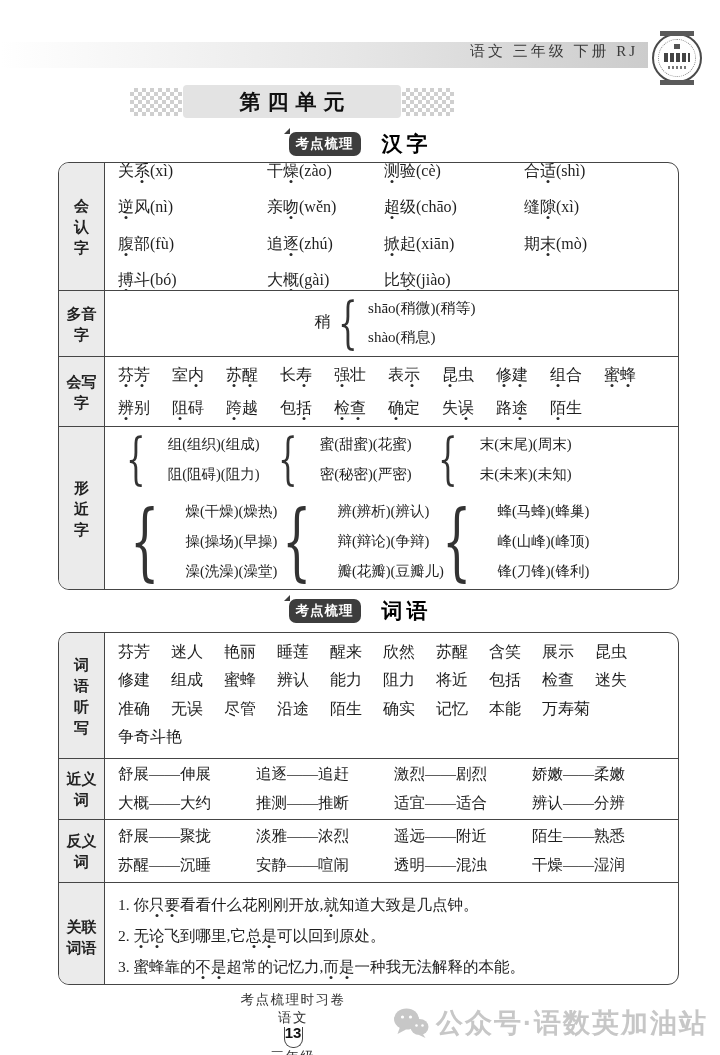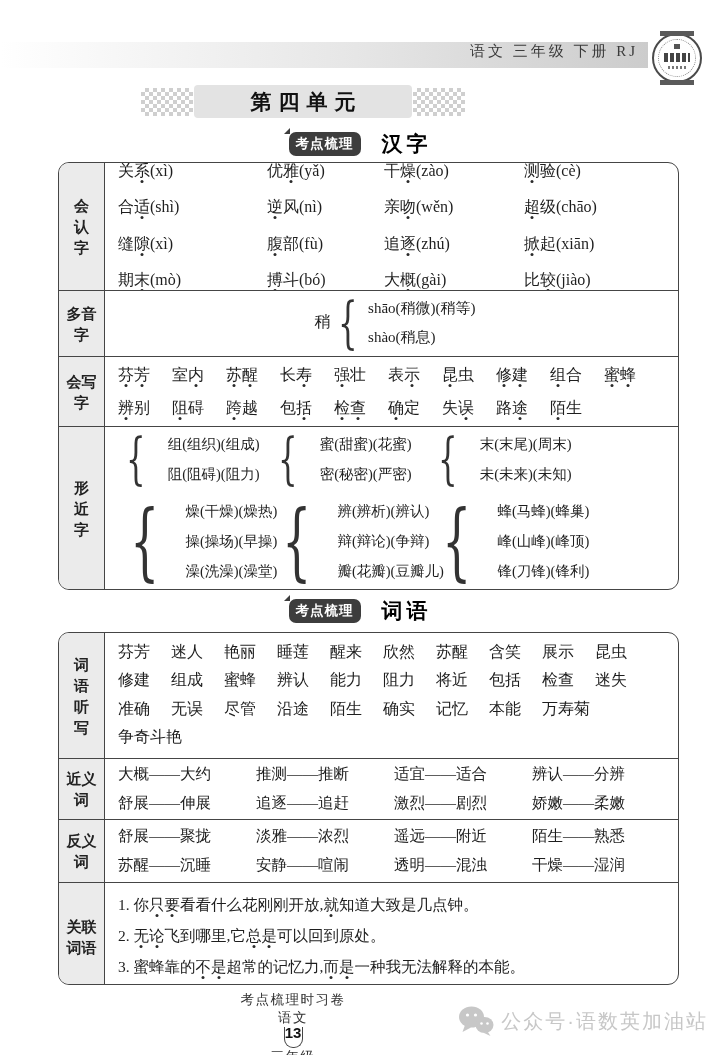--- a/index.html
+++ b/index.html
@@ -16,21 +16,21 @@
   .topband .ed{font-family:"Liberation Serif",serif;font-size:15px;color:#3a3a3a;letter-spacing:3px;padding-right:10px;}
   .seal{position:absolute;top:33px;right:18px;width:50px;height:50px;border:2px solid #4a4a4a;border-radius:50%;background:#fff;box-sizing:border-box;}
   .seal .inner{position:absolute;inset:4px;border:1px dotted #888;border-radius:50%;}
   .seal .m1,.seal .m2,.seal .m3{position:absolute;left:50%;transform:translateX(-50%);background:#555;}
   .seal .m1{top:9px;width:6px;height:5px;}
   .seal .m2{top:18px;width:26px;height:9px;background:repeating-linear-gradient(90deg,#444 0 4px,#fff 4px 6px);}
   .seal .m3{top:31px;width:18px;height:3px;background:repeating-linear-gradient(90deg,#777 0 2px,#fff 2px 4px);}
   .seal .rib{position:absolute;left:50%;transform:translateX(-50%);width:34px;height:5px;background:#5a5a5a;}
   .seal .rt{top:-4px;} .seal .rb{bottom:-4px;}
   
-  .unit-banner{position:absolute;top:85px;left:15px;width:576px;display:flex;align-items:center;justify-content:center;}
+  .unit-banner{position:absolute;top:85px;left:4px;width:576px;display:flex;align-items:center;justify-content:center;}
   .checker{width:52px;height:28px;
     background-image:repeating-conic-gradient(#cfcfcf 0% 25%,rgba(255,255,255,0) 0% 50%);
     background-size:8px 8px;}
   .unit-box{width:218px;height:33px;margin:0 1px;background:#e3e3e3;border-radius:4px;
     display:flex;align-items:center;justify-content:center;}
   .unit-box span{font-family:"Liberation Serif",serif;font-weight:bold;font-size:21px;letter-spacing:7px;color:#111;text-indent:7px;}
   
   .sechead{position:absolute;left:0;width:720px;display:flex;align-items:center;justify-content:center;}
   .sec1{top:130px;} .sec2{top:597px;}
   .badge{position:relative;background:#3d3d3d;color:#fff;font-family:"Liberation Sans",sans-serif;
@@ -80,21 +80,21 @@
     background:#2a2a2a;transform:translateX(-50%);}
   
   .footer{position:absolute;top:991px;left:0;width:586px;display:flex;align-items:center;justify-content:center;
     gap:0;font-size:13.5px;color:#333;letter-spacing:1.5px;flex-direction:column;}
   .pagebook{position:relative;width:19px;height:21px;border:1.5px solid #454545;border-top:none;
     border-radius:0 0 9px 9px;display:flex;align-items:flex-start;justify-content:center;box-sizing:border-box;}
   .pagebook span{font-family:"Liberation Sans",sans-serif;font-weight:bold;font-size:15px;letter-spacing:0;
     line-height:15px;margin-top:-2px;color:#111;}
   
   .watermark{position:absolute;top:1005px;right:12px;display:flex;align-items:center;gap:7px;color:#c7c7c7;}
-  .watermark .wm-text{font-family:"Liberation Sans",sans-serif;font-size:20px;letter-spacing:2px;}
+  .watermark .wm-text{font-family:"Liberation Sans",sans-serif;font-size:27px;letter-spacing:2px;font-weight:bold;}
 </style>
 </head>
 <body>
 
 <div class="topband">
   <span class="ed">语文 三年级 下册 RJ</span>
 </div>
 <div class="seal">
   <div class="rib rt"></div>
   <div class="inner"></div>
@@ -119,21 +119,20 @@
 
 <div class="ktable t1">
   <div class="trow hr1">
     <div class="tlabel">
         <div>会</div>
         <div>认</div>
         <div>字</div>
       </div>
     <div class="tcontent grid4">
         <span class="cell">关<span class="emdot">系</span>(xì)</span>
-        <span class="cell">优<span class="emdot">雅</span>(yǎ)</span>
         <span class="cell">干<span class="emdot">燥</span>(zào)</span>
         <span class="cell"><span class="emdot">测</span>验(cè)</span>
         <span class="cell">合<span class="emdot">适</span>(shì)</span>
         <span class="cell"><span class="emdot">逆</span>风(nì)</span>
         <span class="cell">亲<span class="emdot">吻</span>(wěn)</span>
         <span class="cell"><span class="emdot">超</span>级(chāo)</span>
         <span class="cell">缝<span class="emdot">隙</span>(xì)</span>
         <span class="cell"><span class="emdot">腹</span>部(fù)</span>
         <span class="cell">追<span class="emdot">逐</span>(zhú)</span>
         <span class="cell"><span class="emdot">掀</span>起(xiān)</span>
@@ -304,30 +303,30 @@
         </div>
       </div>
   </div>
   <div class="trow cr2">
     <div class="tlabel">
         <div>近义</div>
         <div>词</div>
       </div>
     <div class="tcontent">
         <div class="pline">
+          <span class="pair">舒展——伸展</span>
+          <span class="pair">追逐——追赶</span>
+          <span class="pair">激烈——剧烈</span>
+          <span class="pair">娇嫩——柔嫩</span>
+        </div>
+        <div class="pline">
           <span class="pair">大概——大约</span>
           <span class="pair">推测——推断</span>
           <span class="pair">适宜——适合</span>
           <span class="pair">辨认——分辨</span>
-        </div>
-        <div class="pline">
-          <span class="pair">舒展——伸展</span>
-          <span class="pair">追逐——追赶</span>
-          <span class="pair">激烈——剧烈</span>
-          <span class="pair">娇嫩——柔嫩</span>
         </div>
       </div>
   </div>
   <div class="trow cr3">
     <div class="tlabel">
         <div>反义</div>
         <div>词</div>
       </div>
     <div class="tcontent">
         <div class="pline">

